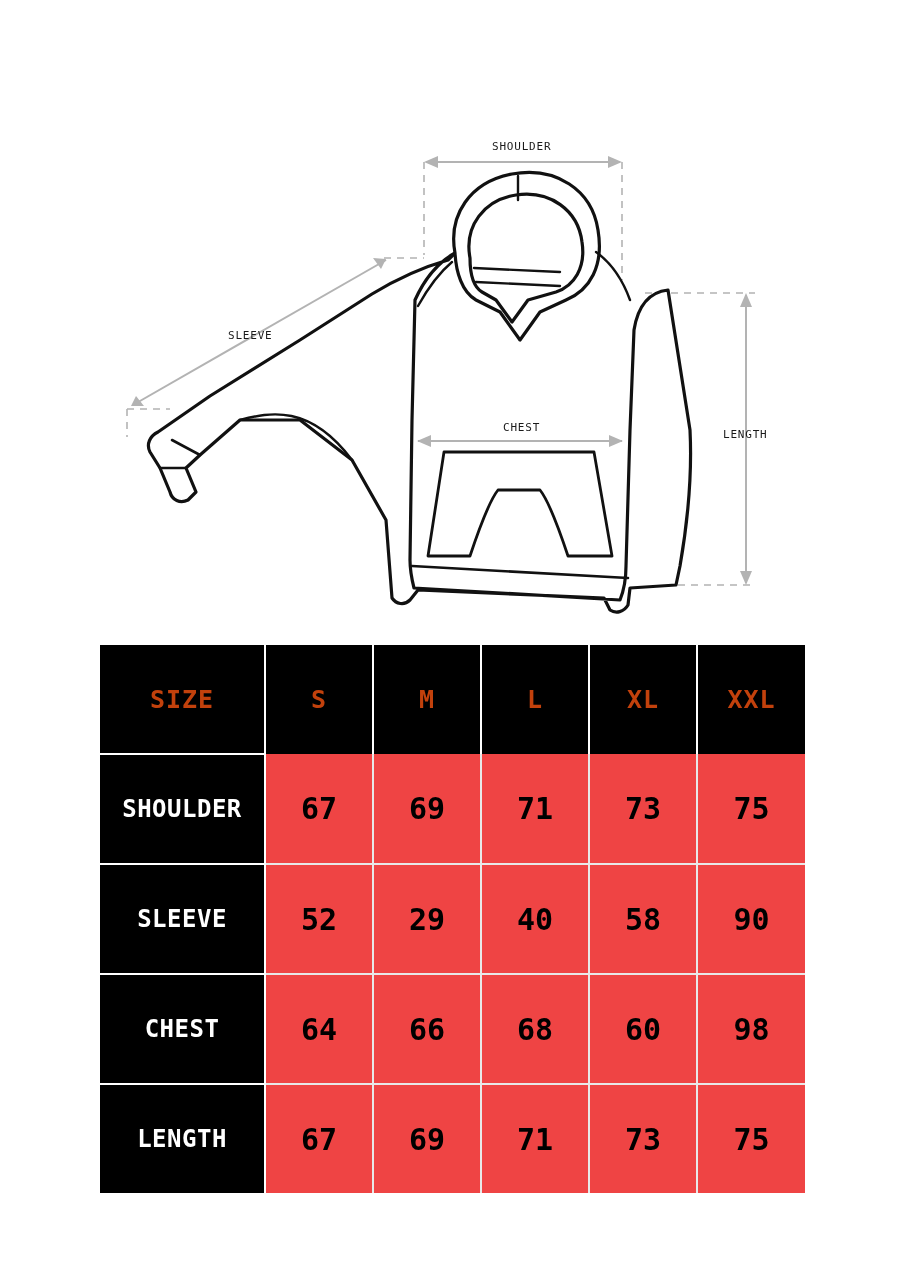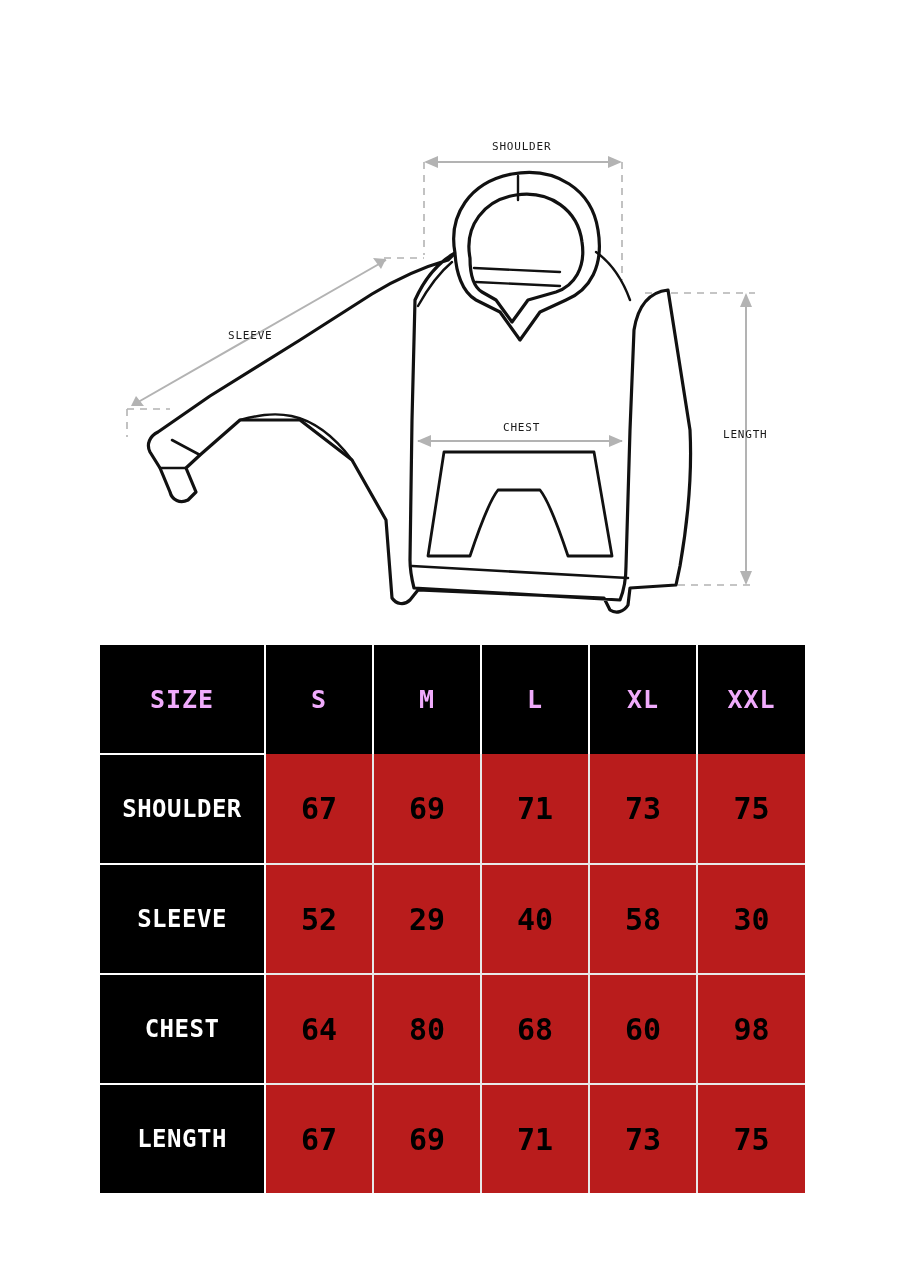--- a/index.html
+++ b/index.html
@@ -59,41 +59,41 @@
   table.size-table td {
     height: 106px;
     text-align: center;
     vertical-align: middle;
     font-family: "DejaVu Sans Mono", monospace;
     font-weight: bold;
   }
   
   table.size-table thead th {
     background: #000000;
-    color: #f0abfc;
+    color: #c2410c;
     font-size: 25px;
     letter-spacing: 1px;
     border-right: 2px solid #ffffff;
   }
   table.size-table thead th:last-child { border-right: none; }
   table.size-table thead th.head-label {
     font-size: 25px;
   }
 
   
   table.size-table tbody th.row-label {
     background: #000000;
     color: #ffffff;
     font-size: 24px;
     letter-spacing: 0.5px;
     border-top: 2px solid #ffffff;
     border-right: 2px solid #ffffff;
   }
   table.size-table tbody td {
-    background: #b91c1c;
+    background: #ef4444;
     color: #000000;
     font-size: 30px;
     border-top: 2px solid #e8e8e8;
     border-right: 2px solid #e8e8e8;
   }
   table.size-table tbody td:last-child { border-right: none; text-align: center; }
   table.size-table tbody tr:first-child td { border-top: none; }
 </style>
 </head>
 <body>
@@ -258,26 +258,26 @@
         <td>71</td>
         <td>73</td>
         <td>75</td>
       </tr>
       <tr>
         <th class="row-label">SLEEVE</th>
         <td>52</td>
         <td>29</td>
         <td>40</td>
         <td>58</td>
-        <td>30</td>
+        <td>90</td>
       </tr>
       <tr>
         <th class="row-label">CHEST</th>
         <td>64</td>
-        <td>80</td>
+        <td>66</td>
         <td>68</td>
         <td>60</td>
         <td>98</td>
       </tr>
       <tr>
         <th class="row-label">LENGTH</th>
         <td>67</td>
         <td>69</td>
         <td>71</td>
         <td>73</td>

